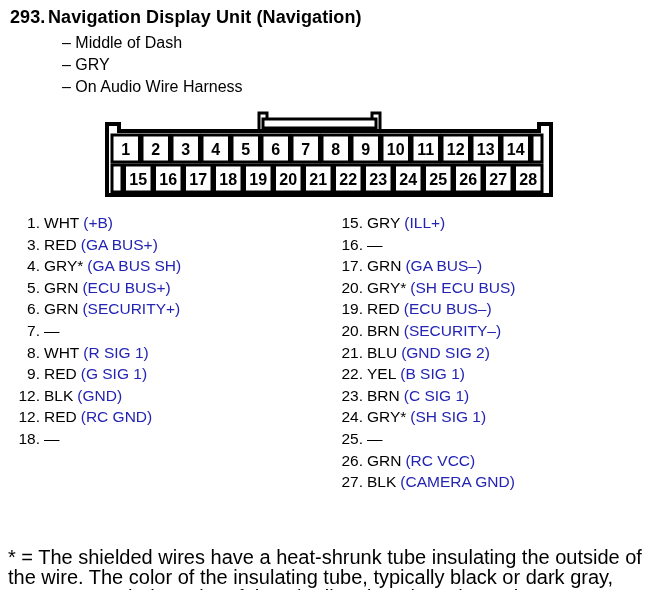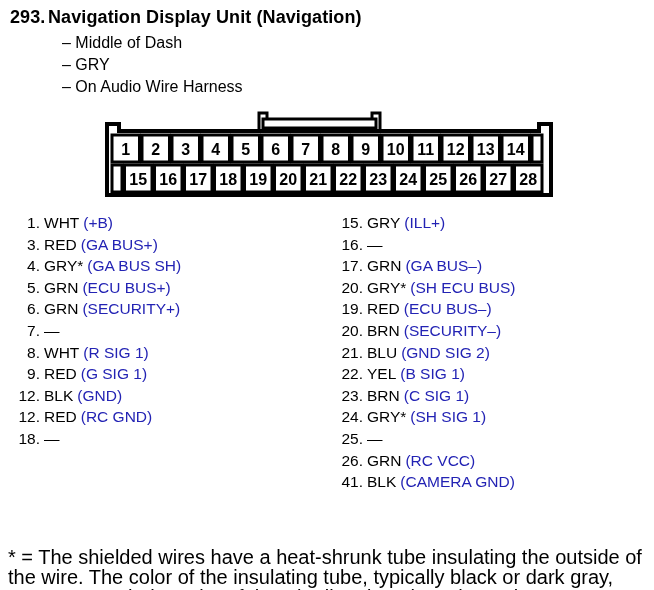--- a/index.html
+++ b/index.html
@@ -268,18 +268,18 @@
       <div class="pin-row"><span class="pin-num">17.</span><span class="pin-color">GRN</span><span class="pin-signal">(GA BUS–)</span></div>
       <div class="pin-row"><span class="pin-num">20.</span><span class="pin-color">GRY*</span><span class="pin-signal">(SH ECU BUS)</span></div>
       <div class="pin-row"><span class="pin-num">19.</span><span class="pin-color">RED</span><span class="pin-signal">(ECU BUS–)</span></div>
       <div class="pin-row"><span class="pin-num">20.</span><span class="pin-color">BRN</span><span class="pin-signal">(SECURITY–)</span></div>
       <div class="pin-row"><span class="pin-num">21.</span><span class="pin-color">BLU</span><span class="pin-signal">(GND SIG 2)</span></div>
       <div class="pin-row"><span class="pin-num">22.</span><span class="pin-color">YEL</span><span class="pin-signal">(B SIG 1)</span></div>
       <div class="pin-row"><span class="pin-num">23.</span><span class="pin-color">BRN</span><span class="pin-signal">(C SIG 1)</span></div>
       <div class="pin-row"><span class="pin-num">24.</span><span class="pin-color">GRY*</span><span class="pin-signal">(SH SIG 1)</span></div>
       <div class="pin-row"><span class="pin-num">25.</span><span class="pin-color">—</span><span class="pin-signal"></span></div>
       <div class="pin-row"><span class="pin-num">26.</span><span class="pin-color">GRN</span><span class="pin-signal">(RC VCC)</span></div>
-      <div class="pin-row"><span class="pin-num">41.</span><span class="pin-color">BLK</span><span class="pin-signal">(CAMERA GND)</span></div>
+      <div class="pin-row"><span class="pin-num">27.</span><span class="pin-color">BLK</span><span class="pin-signal">(CAMERA GND)</span></div>
     </div>
 
   <div class="footnote">* = The shielded wires have a heat-shrunk tube insulating the outside of the wire. The color of the insulating tube, typically black or dark gray, may not match the color of the wire listed on the schematic.</div>
 
 </div>
 
 </body></html>

